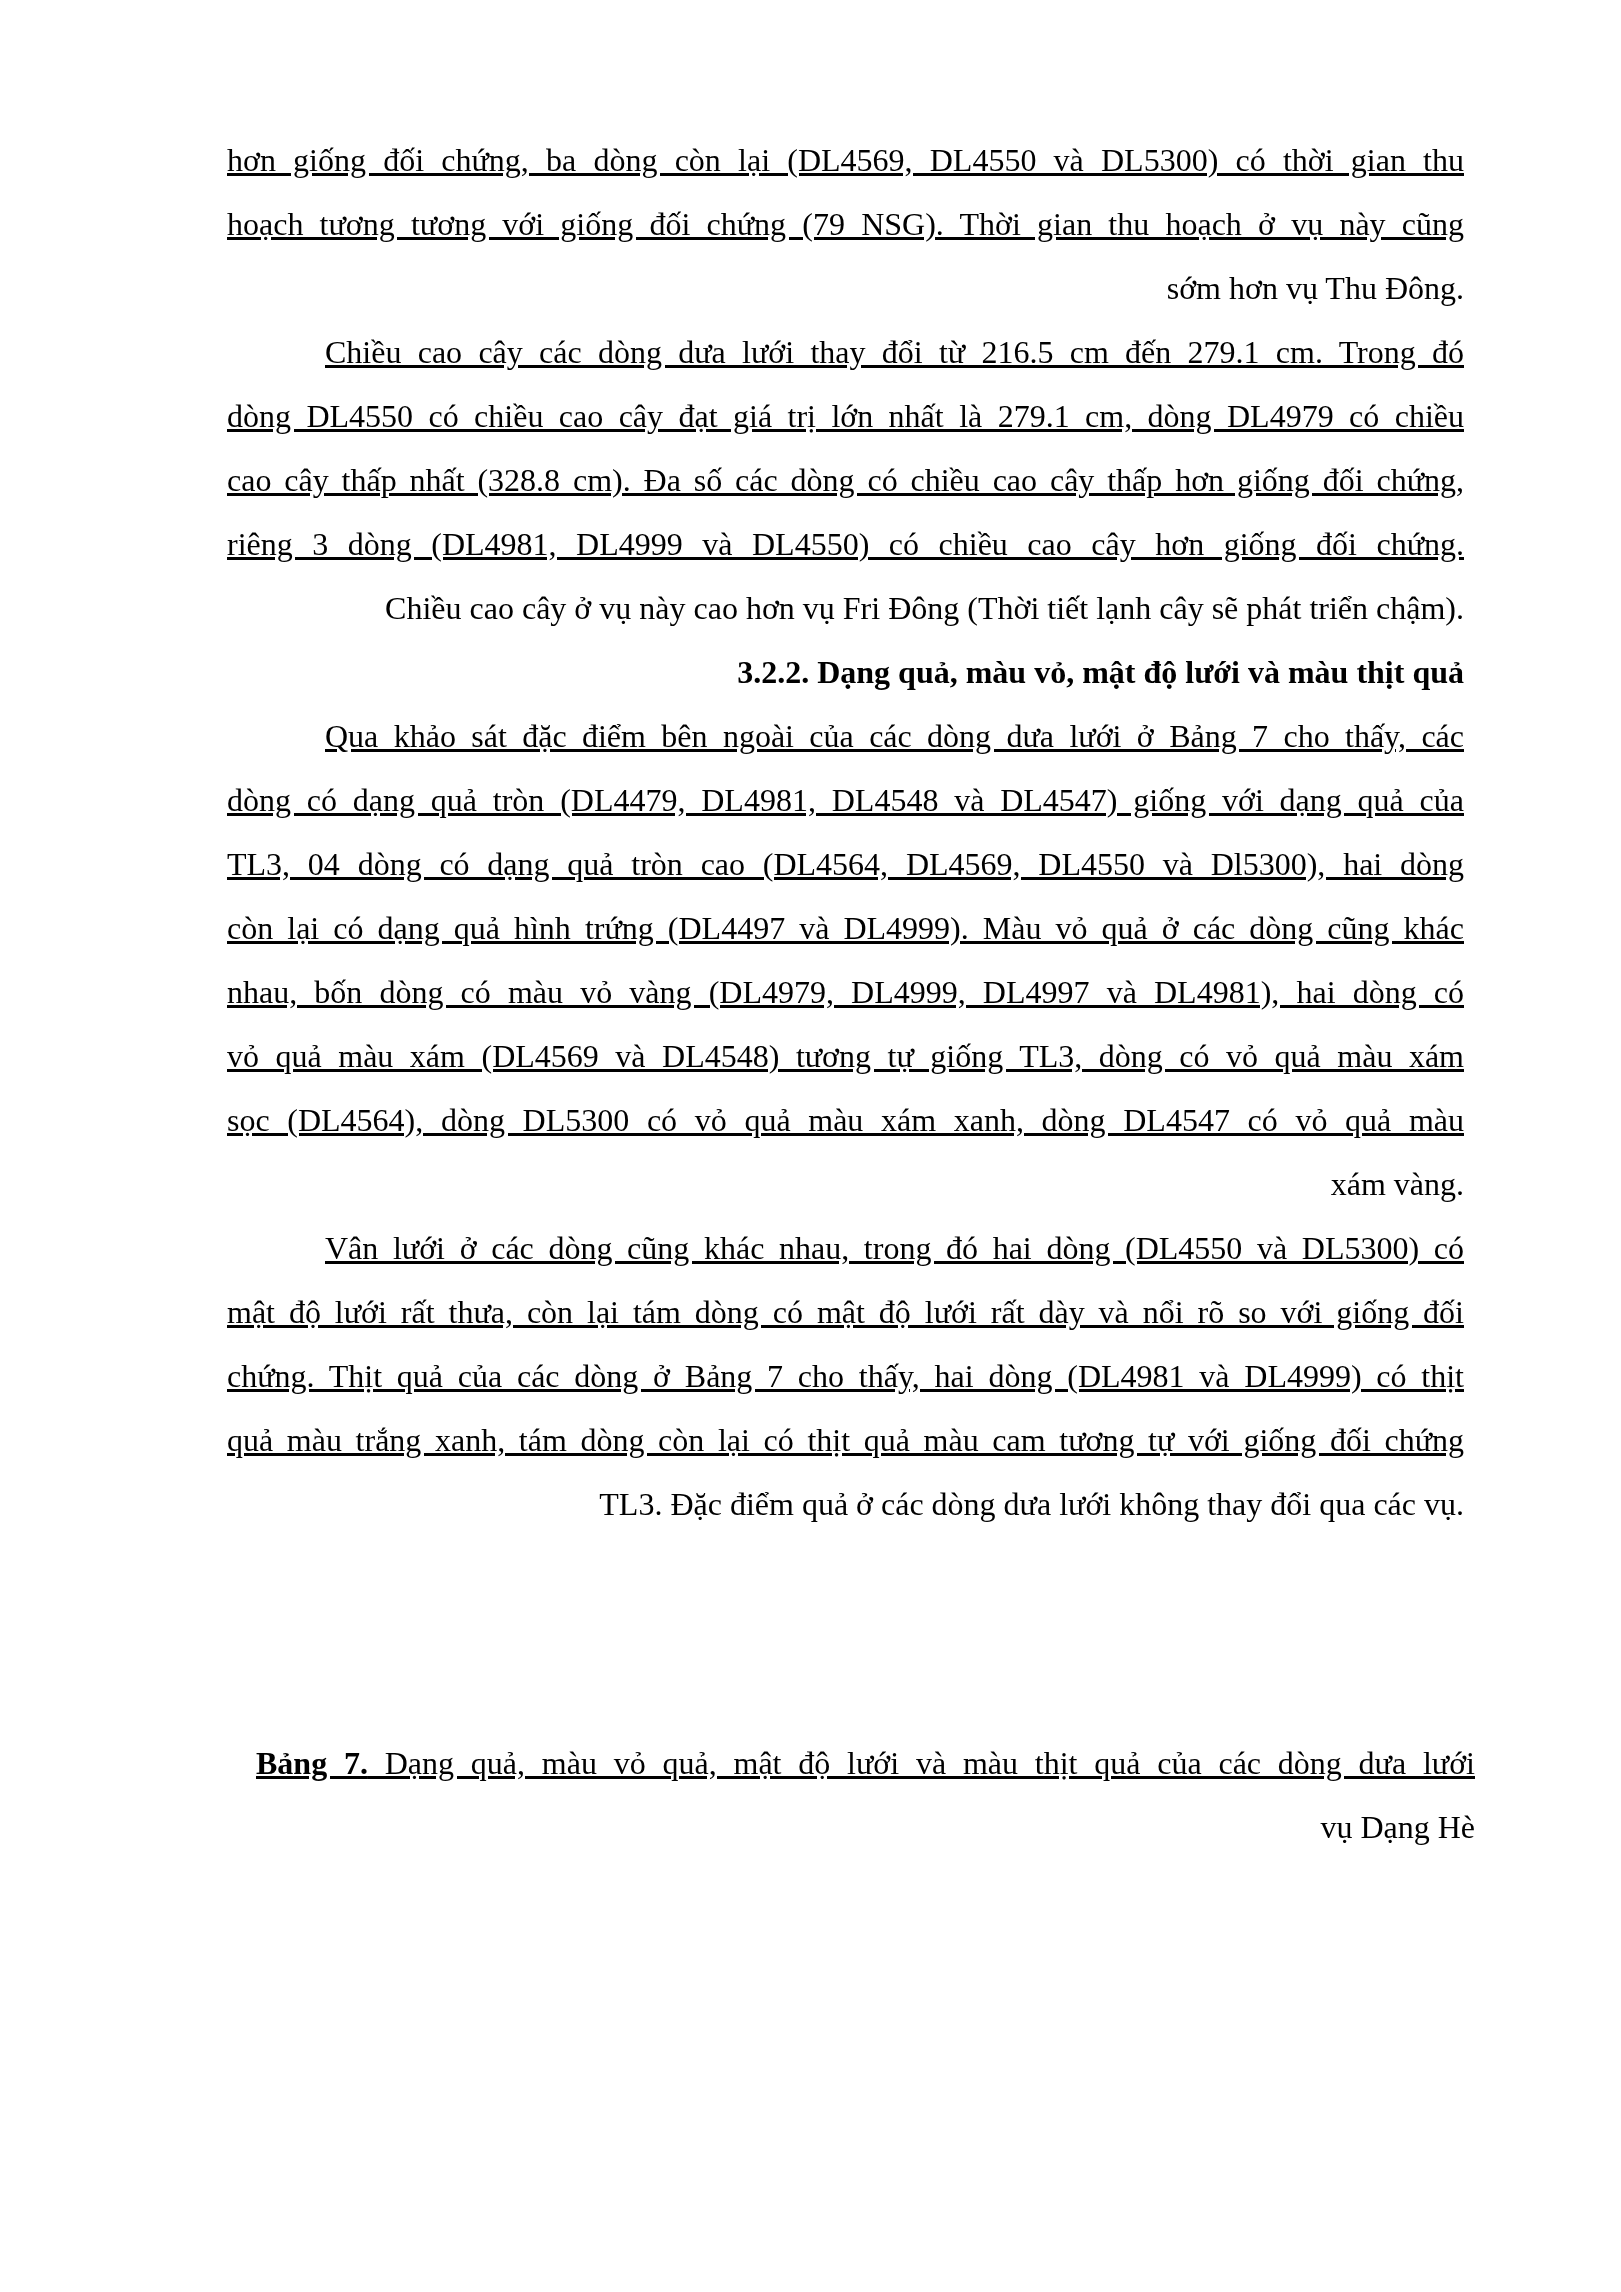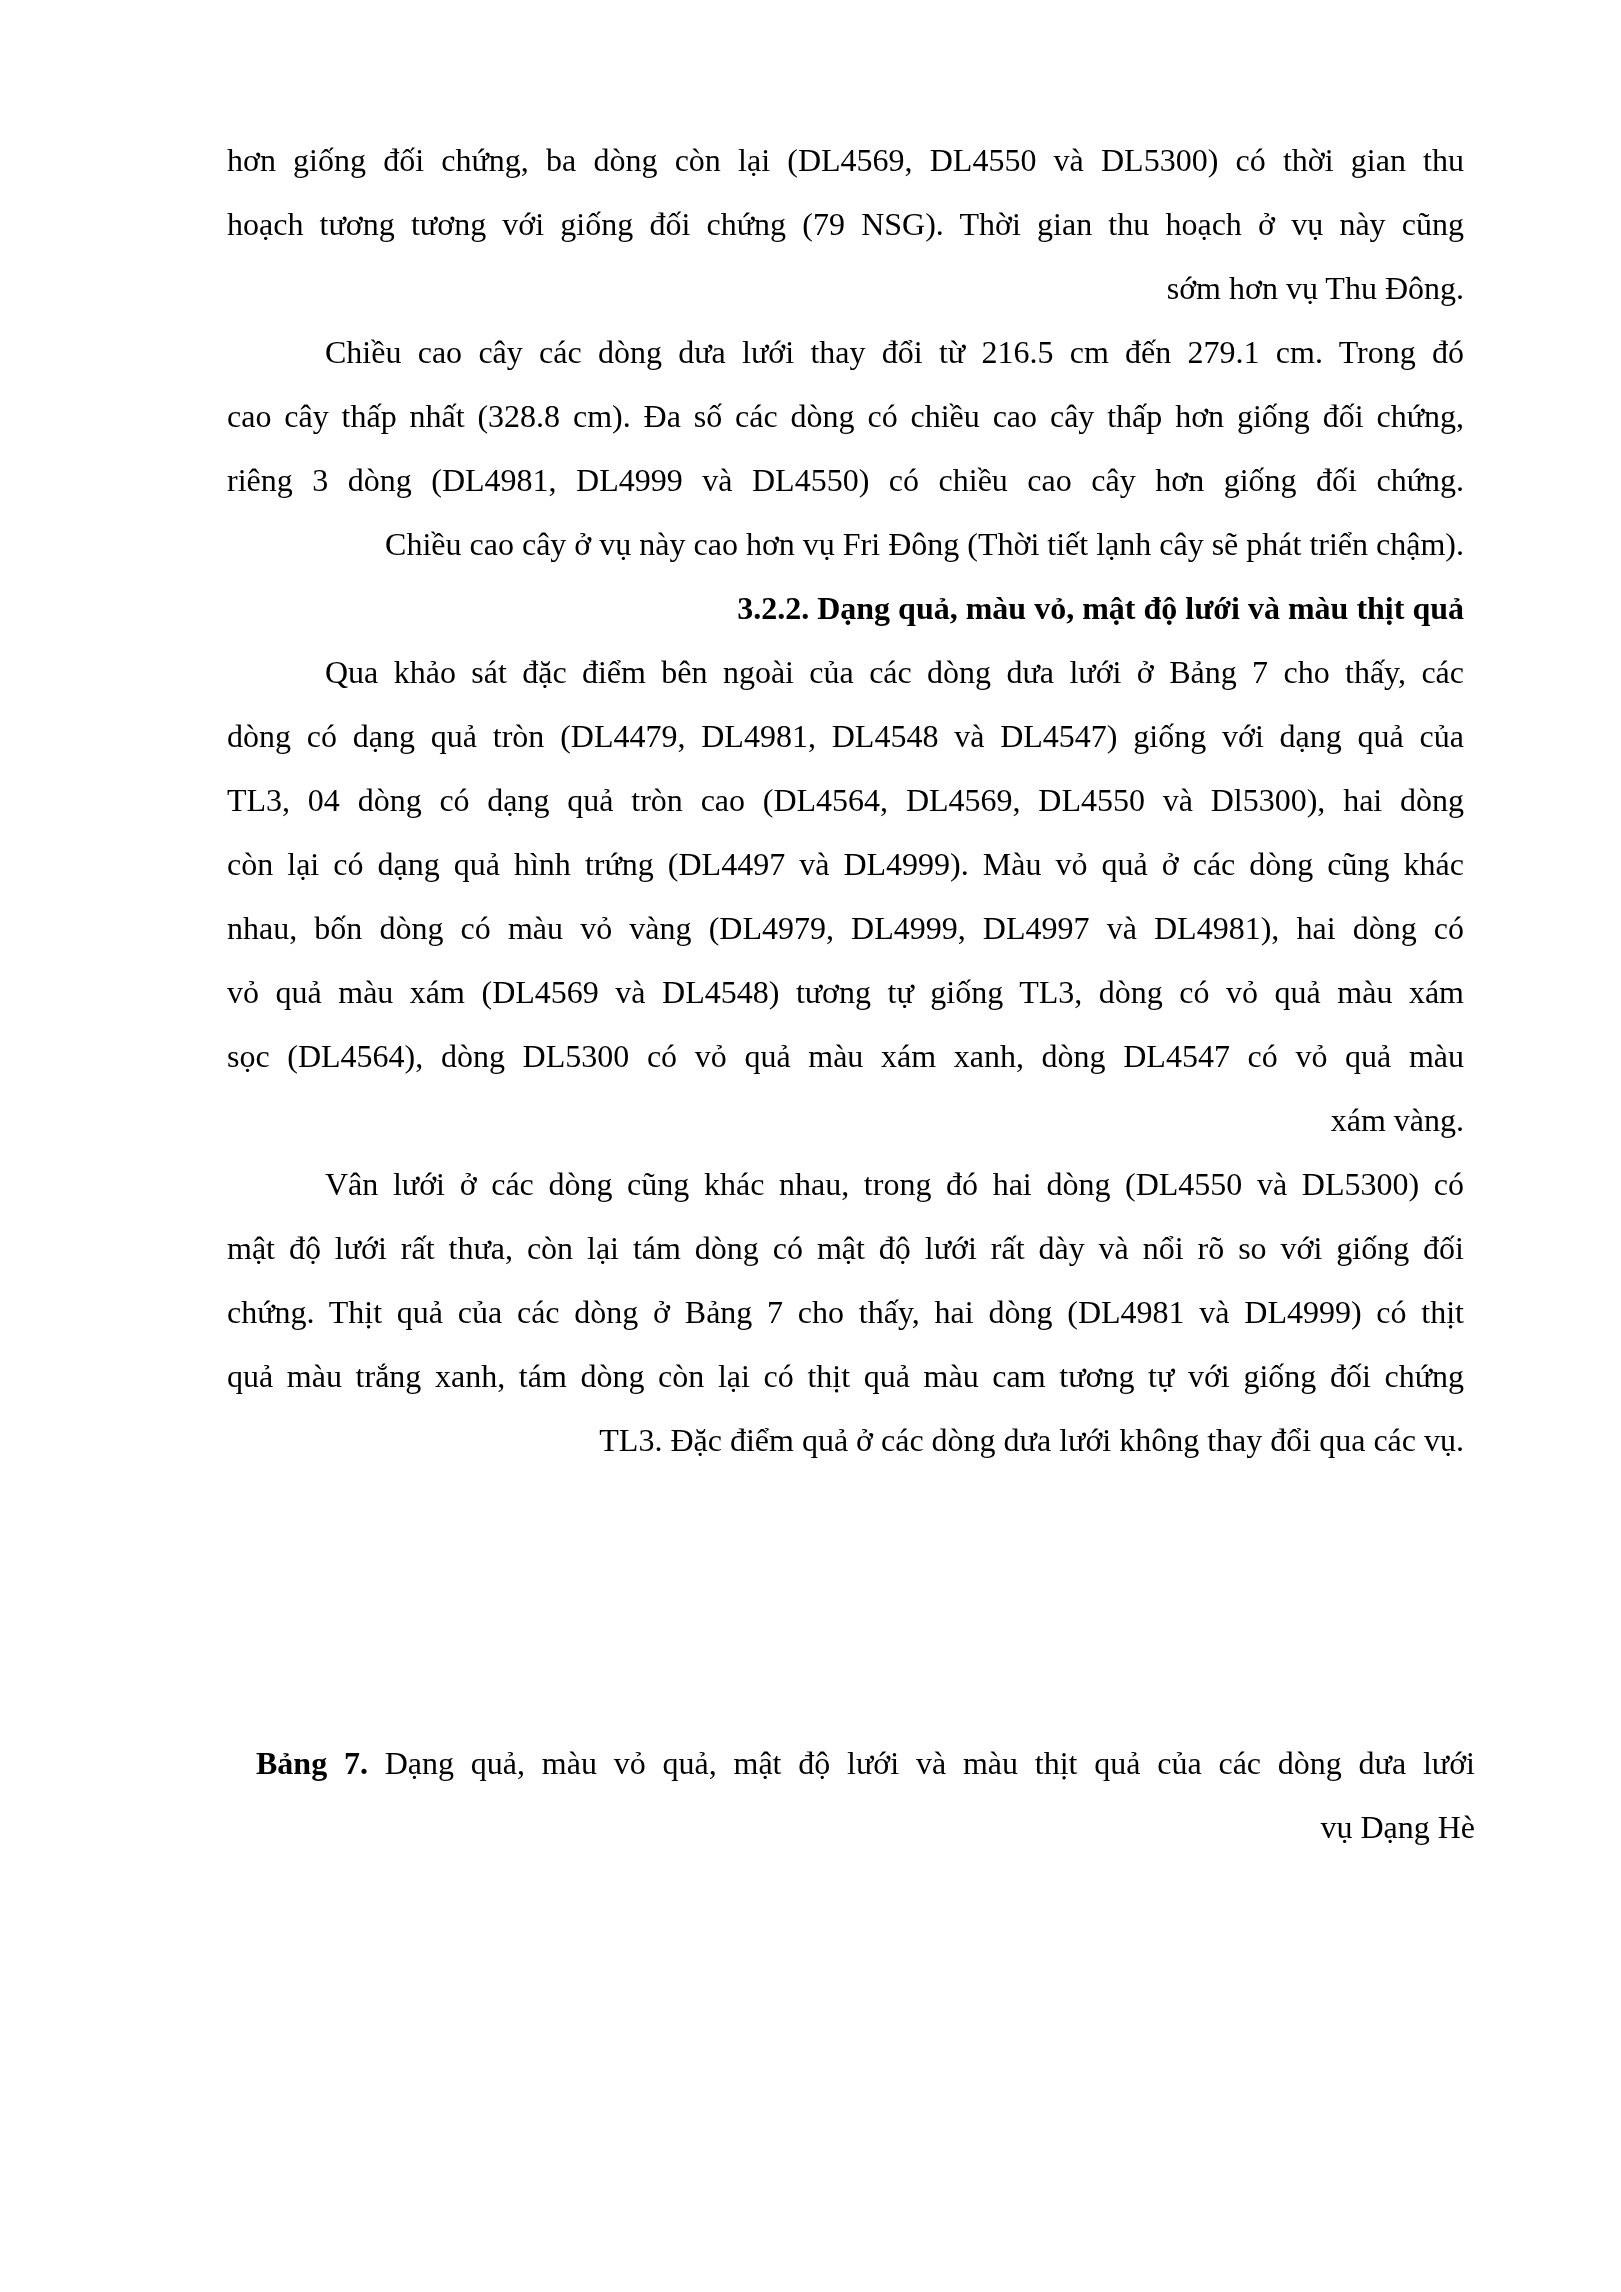--- a/index.html
+++ b/index.html
@@ -35,38 +35,40 @@
     font-size: 32px;
     line-height: 64px;
     height: 64px;
     overflow: hidden;
     text-align: right;
     white-space: normal;
   }
   .line.fill {
     text-align: justify;
     text-align-last: justify;
+    text-decoration: underline;
   }
   .line.indent {
     text-indent: 98px;
   }
   .line.bold, .bold {
     font-weight: bold;
   }
 </style>
 </head>
 <body>
 
 <div class="page">
 
   <div class="body-text">
       <div class="line fill">hơn giống đối chứng, ba dòng còn lại (DL4569, DL4550 và DL5300) có thời gian thu</div>
       <div class="line fill">hoạch tương tương với giống đối chứng (79 NSG). Thời gian thu hoạch ở vụ này cũng</div>
       <div class="line">sớm hơn vụ Thu Đông.</div>
       <div class="line fill indent">Chiều cao cây các dòng dưa lưới thay đổi từ 216.5 cm đến 279.1 cm. Trong đó</div>
+      <div class="line fill">dòng DL4550 có chiều cao cây đạt giá trị lớn nhất là 279.1 cm, dòng DL4979 có chiều</div>
       <div class="line fill">cao cây thấp nhất (328.8 cm). Đa số các dòng có chiều cao cây thấp hơn giống đối chứng,</div>
       <div class="line fill">riêng 3 dòng (DL4981, DL4999 và DL4550) có chiều cao cây hơn giống đối chứng.</div>
       <div class="line">Chiều cao cây ở vụ này cao hơn vụ Fri Đông (Thời tiết lạnh cây sẽ phát triển chậm).</div>
       <div class="line bold">3.2.2. Dạng quả, màu vỏ, mật độ lưới và màu thịt quả</div>
       <div class="line fill indent">Qua khảo sát đặc điểm bên ngoài của các dòng dưa lưới ở Bảng 7 cho thấy, các</div>
       <div class="line fill">dòng có dạng quả tròn (DL4479, DL4981, DL4548 và DL4547) giống với dạng quả của</div>
       <div class="line fill">TL3, 04 dòng có dạng quả tròn cao (DL4564, DL4569, DL4550 và Dl5300), hai dòng</div>
       <div class="line fill">còn lại có dạng quả hình trứng (DL4497 và DL4999). Màu vỏ quả ở các dòng cũng khác</div>
       <div class="line fill">nhau, bốn dòng có màu vỏ vàng (DL4979, DL4999, DL4997 và DL4981), hai dòng có</div>
       <div class="line fill">vỏ quả màu xám (DL4569 và DL4548) tương tự giống TL3, dòng có vỏ quả màu xám</div>

